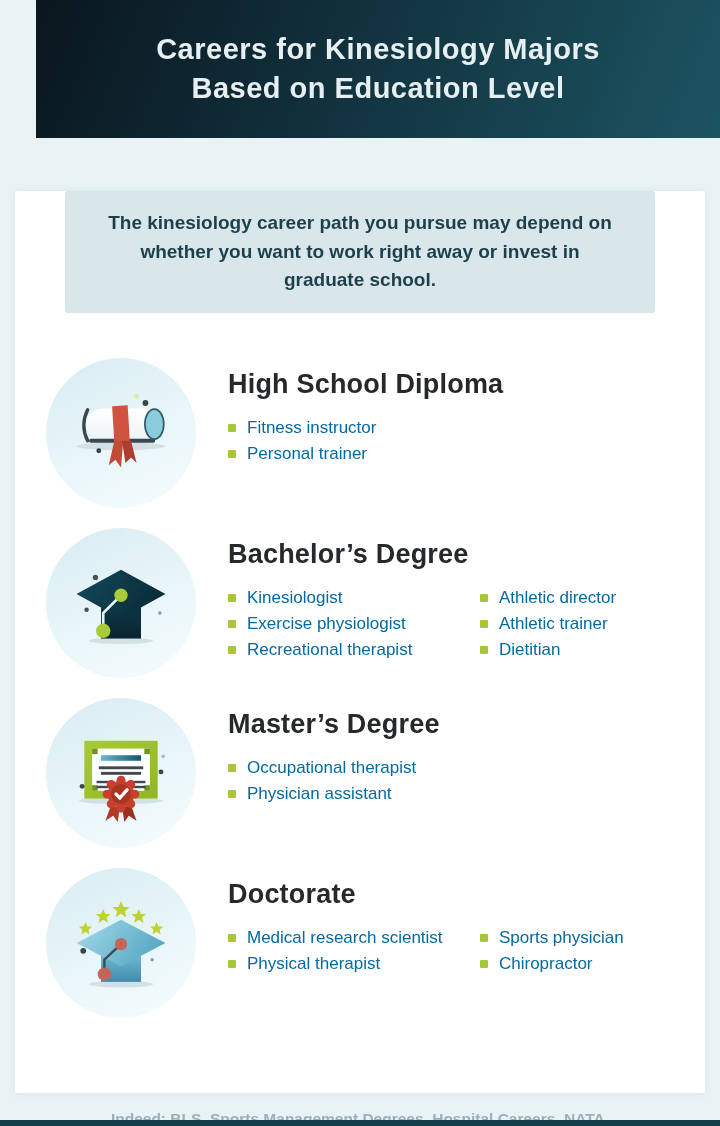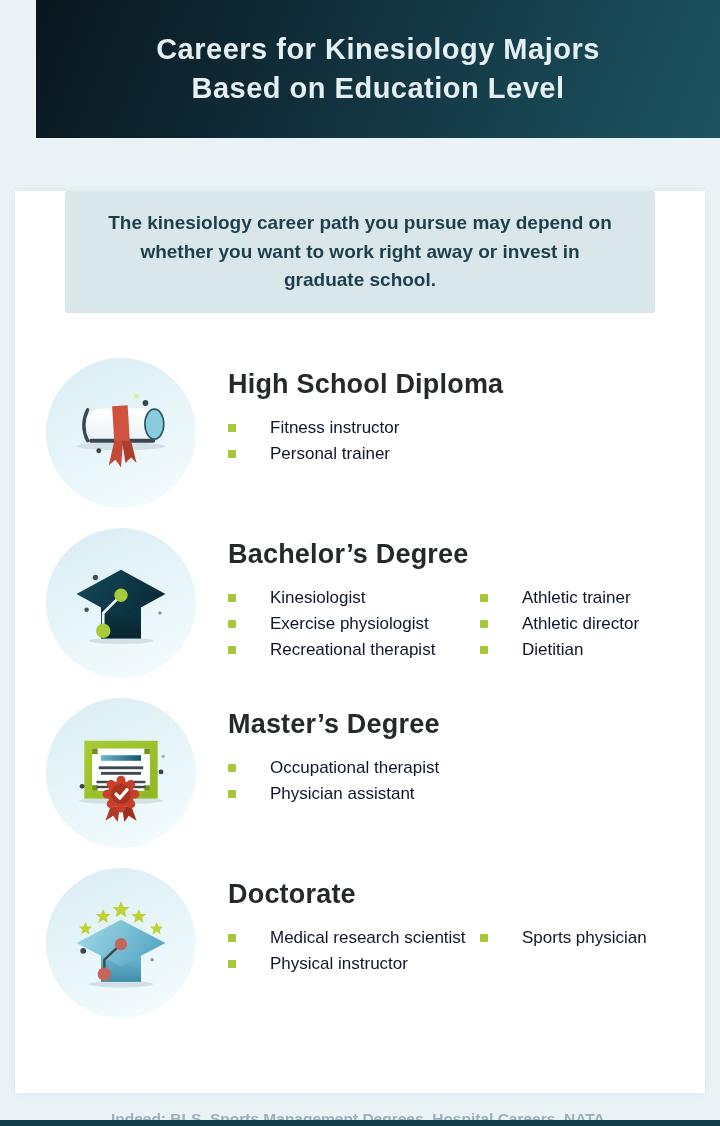--- a/index.html
+++ b/index.html
@@ -89,24 +89,23 @@
   .careers {
     display: grid;
     grid-template-columns: 252px auto;
     column-gap: 0;
   }
   .careers ul { list-style: none; }
   .careers li {
     display: flex;
     align-items: flex-end;
     font-size: 17px;
-    color: #0f172a;
+    color: #0369a1;
     line-height: 26px;
     white-space: nowrap;
-    gap: 23px;
   }
   .bullet {
     flex: 0 0 8px;
     width: 8px; height: 8px;
     background: #a6c838;
     border-radius: 1px;
     margin-right: 11px;
     align-self: center;
   }
 
@@ -230,25 +229,25 @@
                     <span>Exercise physiologist</span>
                   </li>
                 <li>
                     <span class="bullet"></span>
                     <span>Recreational therapist</span>
                   </li>
               </ul>
               <ul>
                 <li>
                     <span class="bullet"></span>
+                    <span>Athletic director</span>
+                  </li>
+                <li>
+                    <span class="bullet"></span>
                     <span>Athletic trainer</span>
-                  </li>
-                <li>
-                    <span class="bullet"></span>
-                    <span>Athletic director</span>
                   </li>
                 <li>
                     <span class="bullet"></span>
                     <span>Dietitian</span>
                   </li>
               </ul>
             </div>
           </div>
         </div>
 
@@ -348,27 +347,31 @@
           <div class="section-text">
             <h2 class="section-title">Doctorate</h2>
             <div class="careers">
               <ul>
                 <li>
                     <span class="bullet"></span>
                     <span>Medical research scientist</span>
                   </li>
                 <li>
                     <span class="bullet"></span>
-                    <span>Physical instructor</span>
+                    <span>Physical therapist</span>
                   </li>
               </ul>
               <ul>
                 <li>
                     <span class="bullet"></span>
                     <span>Sports physician</span>
+                  </li>
+                <li>
+                    <span class="bullet"></span>
+                    <span>Chiropractor</span>
                   </li>
               </ul>
             </div>
           </div>
         </div>
 
       </div>
     </div>
 
     <div class="footer">

